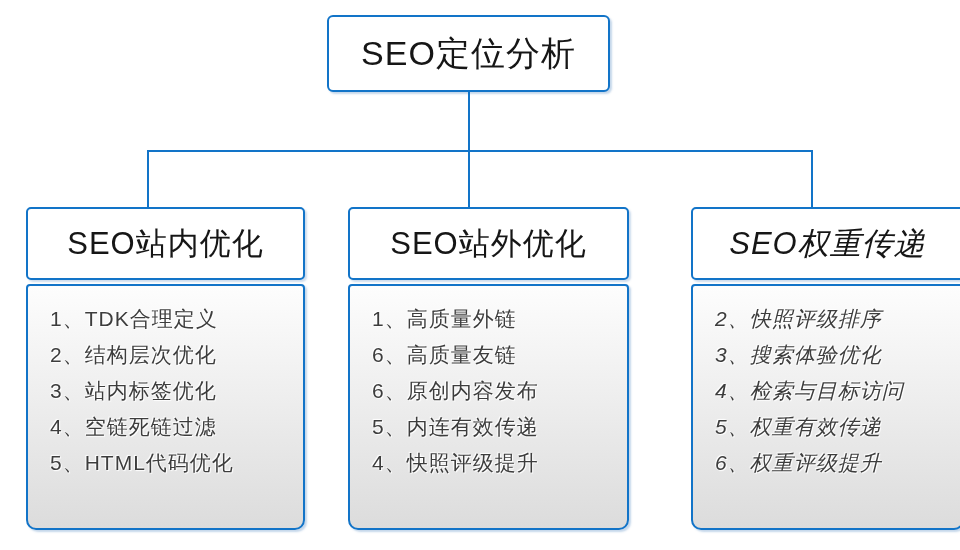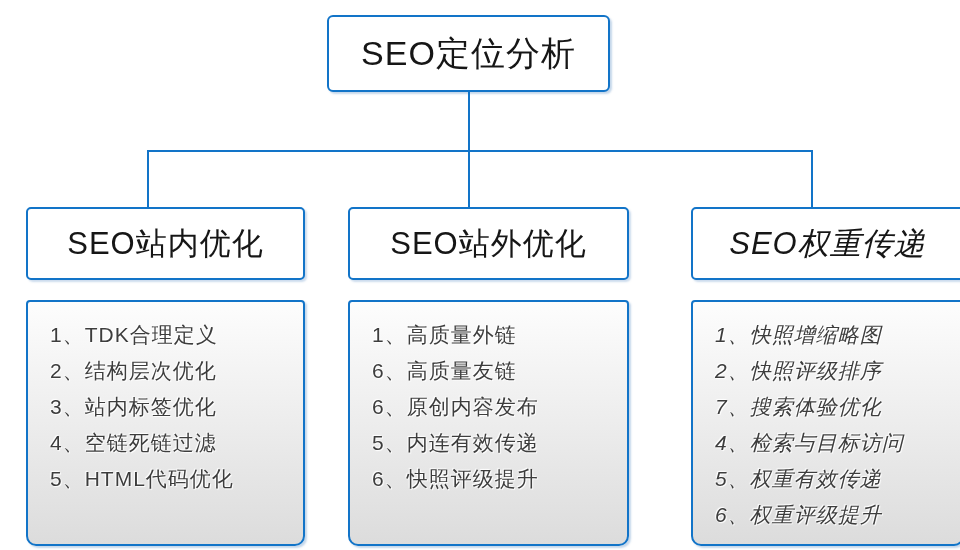--- a/index.html
+++ b/index.html
@@ -59,21 +59,21 @@
     box-shadow: 2px 2px 2px rgba(90, 140, 195, 0.3);
     display: flex;
     align-items: center;
     justify-content: center;
     font-size: 31px;
     letter-spacing: 1px;
     color: #161616;
   }
   .branch-list {
     box-sizing: border-box;
-    margin-top: 20px;
+    margin-top: 4px;
     width: 100%;
     height: 246px;
     background: linear-gradient(180deg, #fdfdfd 0%, #f0f0f0 40%, #dcdcdc 100%);
     border: 2px solid #1274c8;
     border-radius: 4px 4px 10px 10px;
     box-shadow: 2px 2px 2px rgba(90, 140, 195, 0.35);
     padding: 15px 6px 0 22px;
   }
   .list-item {
     font-size: 21px;
@@ -114,31 +114,30 @@
 
   <div class="branch b2">
     <div class="branch-header">
       <span>SEO站外优化</span>
     </div>
     <div class="branch-list">
       <div class="list-item">1、高质量外链</div>
       <div class="list-item">6、高质量友链</div>
       <div class="list-item">6、原创内容发布</div>
       <div class="list-item">5、内连有效传递</div>
-      <div class="list-item">6、快照评级提升</div>
+      <div class="list-item">4、快照评级提升</div>
     </div>
   </div>
 
   <div class="branch b3">
     <div class="branch-header">
       <span>SEO权重传递</span>
     </div>
     <div class="branch-list">
-      <div class="list-item">1、快照增缩略图</div>
       <div class="list-item">2、快照评级排序</div>
-      <div class="list-item">7、搜索体验优化</div>
+      <div class="list-item">3、搜索体验优化</div>
       <div class="list-item">4、检索与目标访问</div>
       <div class="list-item">5、权重有效传递</div>
       <div class="list-item">6、权重评级提升</div>
     </div>
   </div>
 
 </div>
 
 </body></html>

